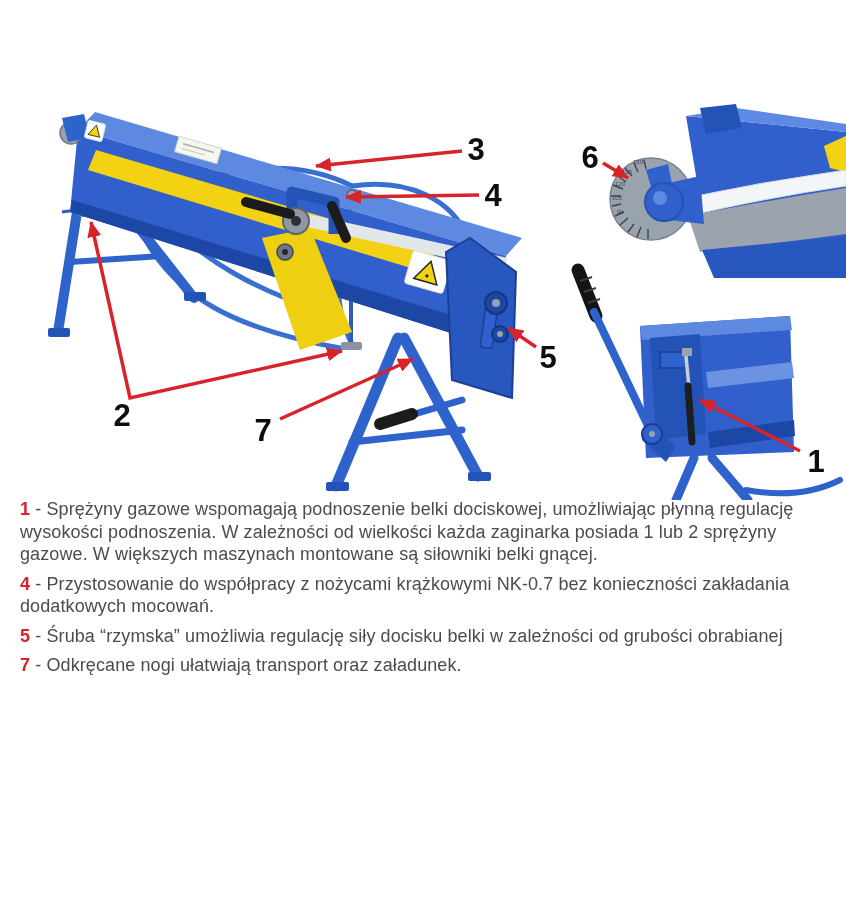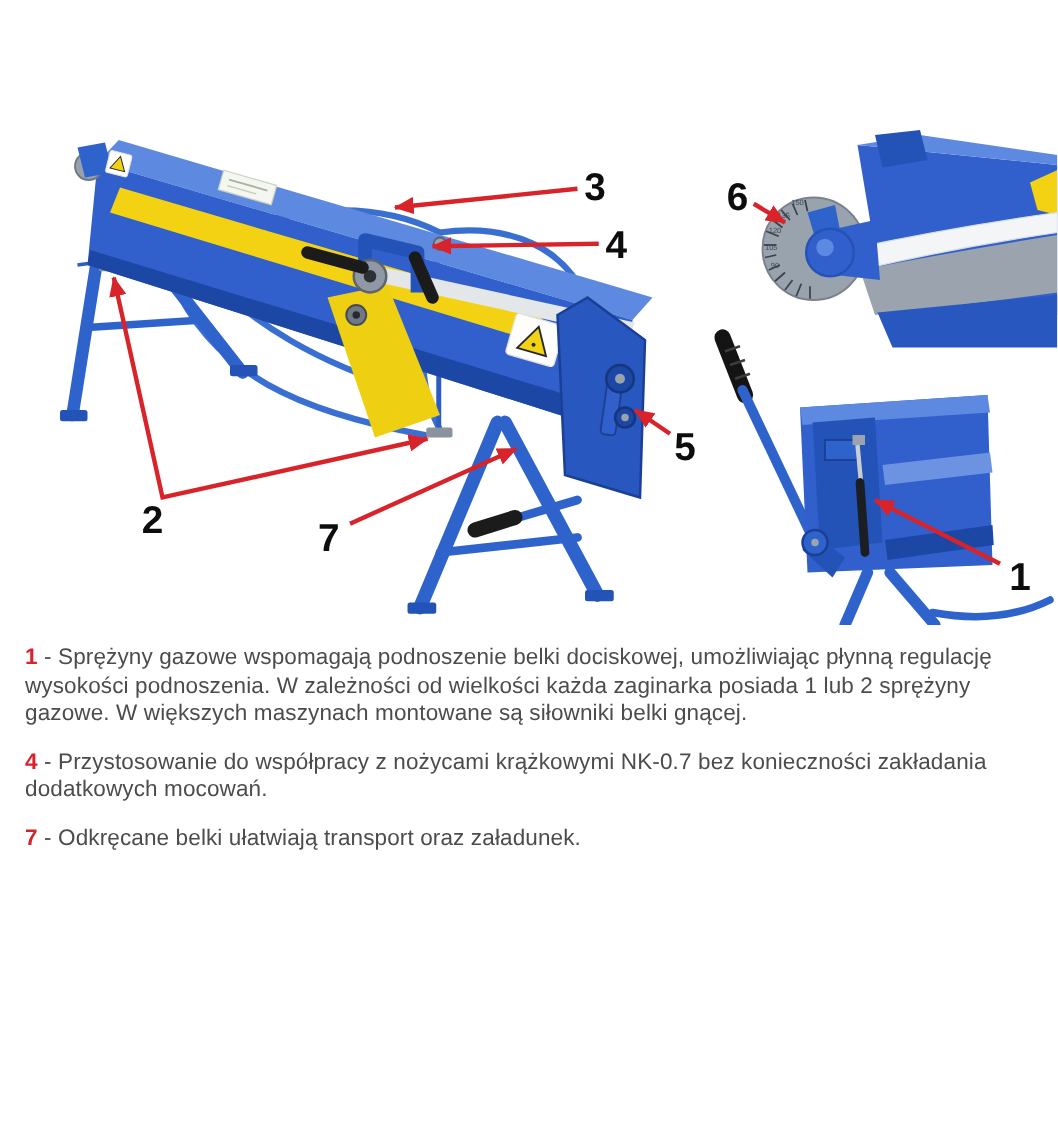--- a/index.html
+++ b/index.html
@@ -5,21 +5,21 @@
   html,body{margin:0;padding:0;background:#ffffff;}
   #canvas{
     position:relative;width:846px;height:900px;background:#ffffff;overflow:hidden;
     font-family:"Liberation Sans",sans-serif;
   }
   #figure{position:absolute;left:0;top:0;width:846px;height:500px;}
   #legend{
     position:absolute;left:20px;top:498px;width:806px;
     font-size:18px;line-height:22.5px;letter-spacing:0.1px;color:#4c4c4e;
   }
-  #legend p{margin:16px 0 7px 0;}
+  #legend p{margin:0 0 7px 0;}
   #legend .num{font-weight:bold;color:#d9232a;}
   .callout-num{font-family:"Liberation Sans",sans-serif;font-weight:bold;font-size:31px;fill:#0d0d0d;}
   .tube{stroke:#3a6fd2;stroke-width:5;fill:none;stroke-linecap:round;}
   .leg{stroke:#2f63cc;stroke-linecap:round;}
   .redline{stroke:#d9232a;stroke-width:3.5;fill:none;}
   .tick{stroke:#3c4148;stroke-width:1.4;}
   .scale-label{font-size:6px;fill:#41464c;font-family:"Liberation Sans",sans-serif;}
 </style>
 </head>
 <body>
@@ -200,16 +200,17 @@
       <line class="leg" x1="712" y1="458" x2="748" y2="500" stroke-width="9"></line>
       <path d="M746,490 Q 800,500 840,480" stroke="#2f63cc" stroke-width="6" fill="none" stroke-linecap="round"></path>
       <line class="redline" x1="800" y1="451" x2="700" y2="400" marker-end="url(#ah)"></line>
       <text class="callout-num" x="816" y="472" text-anchor="middle">1</text>
     </g>
   </svg>
 
   <div id="legend">
     <p><span class="num">1</span> <span>- Sprężyny gazowe wspomagają podnoszenie belki dociskowej, umożliwiając płynną regulację wysokości podnoszenia. W zależności od wielkości każda zaginarka posiada 1 lub 2 sprężyny gazowe. W większych maszynach montowane są siłowniki belki gnącej.</span></p>
     <p><span class="num">4</span> <span>- Przystosowanie do współpracy z nożycami krążkowymi NK-0.7 bez konieczności zakładania dodatkowych mocowań.</span></p>
-    <p><span class="num">7</span> <span>- Odkręcane belki ułatwiają transport oraz załadunek.</span></p>
+    <p><span class="num">5</span> <span>- Śruba “rzymska” umożliwia regulację siły docisku belki w zależności od grubości obrabianej</span></p>
+    <p><span class="num">7</span> <span>- Odkręcane nogi ułatwiają transport oraz załadunek.</span></p>
   </div>
 
 </div>
 
 </body></html>

